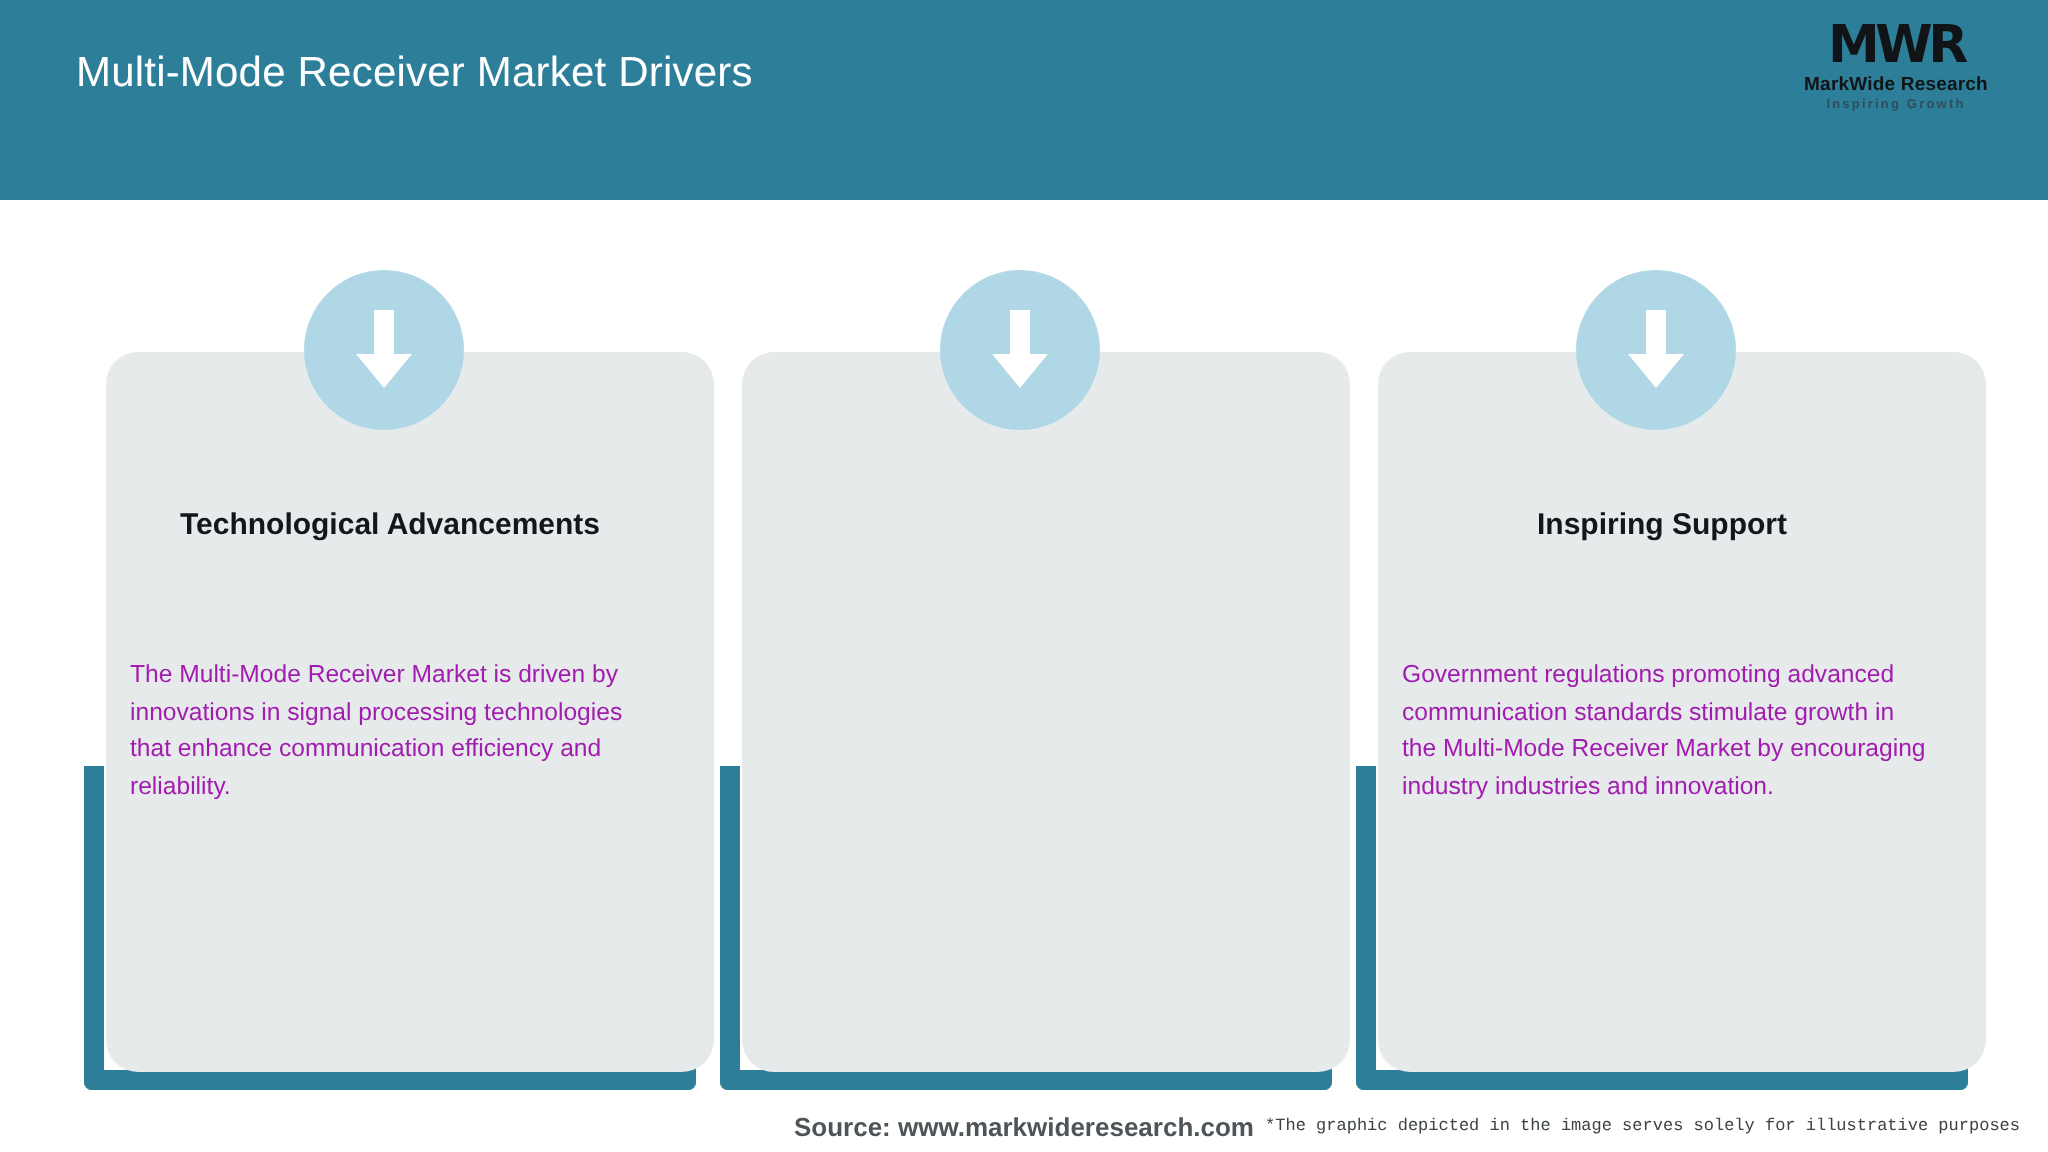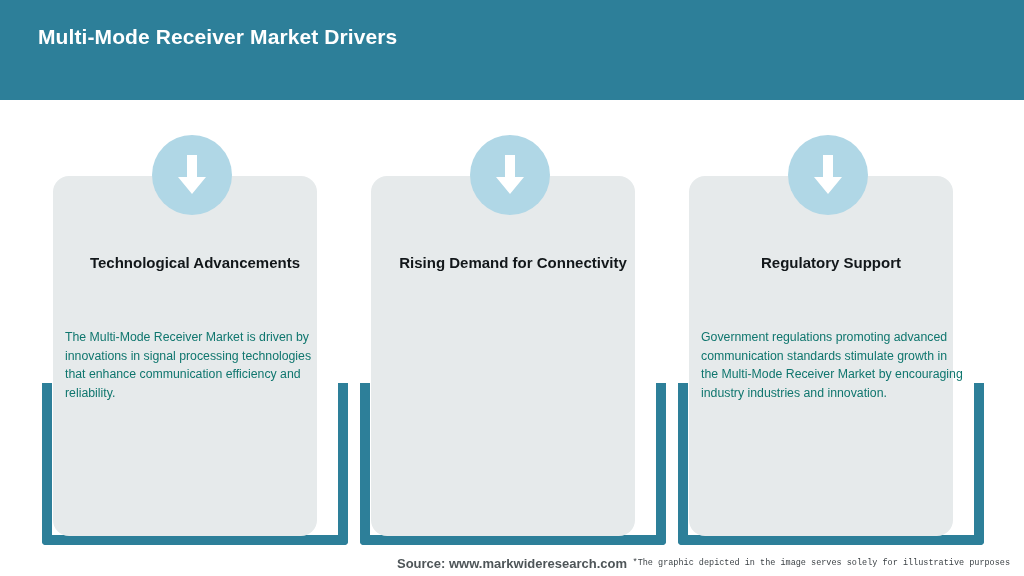--- a/index.html
+++ b/index.html
@@ -22,21 +22,21 @@
     top: 0;
     width: 1024px;
     height: 100px;
     background: #2d7f99;
   }
   .header-title {
     position: absolute;
     left: 38px;
     top: 25px;
     font-size: 21px;
-    font-weight: bold;
+    font-weight: normal;
     color: #ffffff;
     letter-spacing: 0.1px;
     white-space: nowrap;
   }
 
   
   .logo {
     position: absolute;
     right: 20px;
     top: 10px;
@@ -102,24 +102,25 @@
     border-bottom: 10px solid #2d7f99;
     box-sizing: border-box;
     border-bottom-left-radius: 4px;
     border-bottom-right-radius: 4px;
   }
 
   .card {
     position: absolute;
     left: 21px;
     top: 76px;
-    width: 264px;
+    width: 284px;
     height: 360px;
     background: #e6eaeb;
     border-radius: 16px;
+    padding-left: 20px;
   }
 
   .icon-circle {
     position: absolute;
     left: 50%;
     top: 35px;
     transform: translateX(-50%);
     width: 80px;
     height: 80px;
     border-radius: 50%;
@@ -144,21 +145,21 @@
     color: #12171a;
     line-height: 21px;
   }
 
   .card-body {
     position: absolute;
     left: 12px;
     top: 152px;
     width: 264px;
     font-size: 12.3px;
-    color: #0f766e;
+    color: #a21caf;
     line-height: 18.5px;
     text-align: left;
   }
 
   
   .source {
     position: absolute;
     left: 0;
     top: 556px;
     width: 1024px;
@@ -176,53 +177,57 @@
     white-space: nowrap;
     font-family: Liberation Mono, monospace;
   }
 </style>
 </head>
 <body>
 
 <div class="header">
   <div class="header-title">Multi-Mode Receiver Market Drivers</div>
 
+  <div class="logo">
+    <span class="logo-mark">MWR</span>
+    <span class="logo-name">MarkWide Research</span>
+    <span class="logo-tagline">Inspiring Growth</span>
+  </div>
 </div>
 
 <div class="cards">
 
   <div class="card-wrap c0">
     <div class="frame"></div>
     <div class="card">
       <div class="card-title">Technological Advancements</div>
       <div class="card-body">The Multi-Mode Receiver Market is driven by innovations in signal processing technologies that enhance communication efficiency and reliability.</div>
     </div>
     <div class="icon-circle">
       <svg width="34" height="44" viewBox="0 0 34 44" aria-hidden="true">
         <path d="M12 2 L22 2 L22 24 L31 24 L17 41 L3 24 L12 24 Z" fill="#ffffff"></path>
       </svg>
     </div>
   </div>
 
   <div class="card-wrap c1">
     <div class="frame"></div>
     <div class="card">
-      <div class="card-title">Rising Demand for Connectivity</div>
     </div>
     <div class="icon-circle">
       <svg width="34" height="44" viewBox="0 0 34 44" aria-hidden="true">
         <path d="M12 2 L22 2 L22 24 L31 24 L17 41 L3 24 L12 24 Z" fill="#ffffff"></path>
       </svg>
     </div>
   </div>
 
   <div class="card-wrap c2">
     <div class="frame"></div>
     <div class="card">
-      <div class="card-title">Regulatory Support</div>
+      <div class="card-title">Inspiring Support</div>
       <div class="card-body">Government regulations promoting advanced communication standards stimulate growth in the Multi-Mode Receiver Market by encouraging industry industries and innovation.</div>
     </div>
     <div class="icon-circle">
       <svg width="34" height="44" viewBox="0 0 34 44" aria-hidden="true">
         <path d="M12 2 L22 2 L22 24 L31 24 L17 41 L3 24 L12 24 Z" fill="#ffffff"></path>
       </svg>
     </div>
   </div>
 
 </div>

